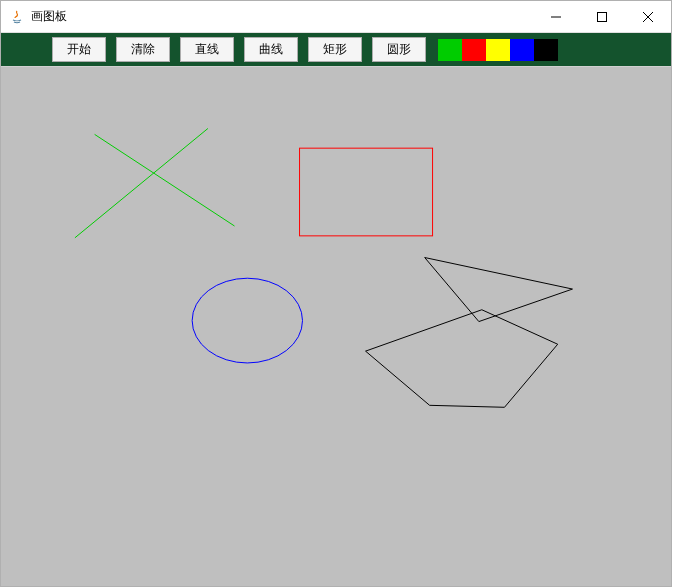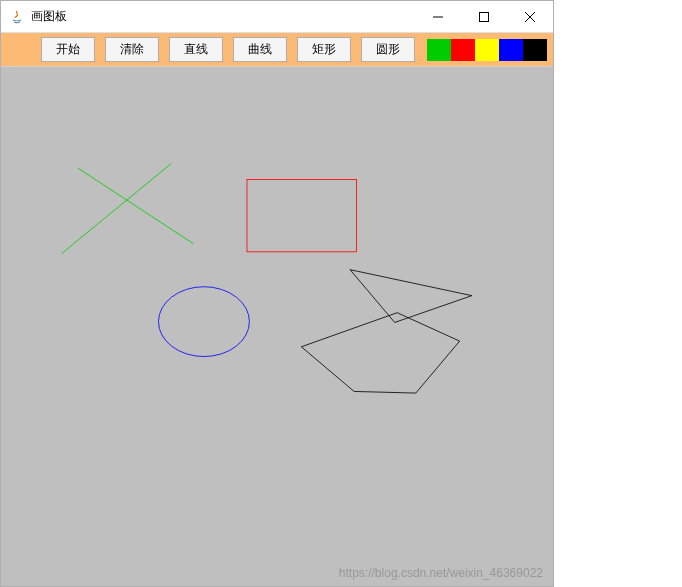--- a/index.html
+++ b/index.html
@@ -4,21 +4,21 @@
   <style>
     * { margin: 0; padding: 0; box-sizing: border-box; }
     body {
       font-family: "Microsoft YaHei", sans-serif;
       background: #fff;
       width: 682px;
       height: 587px;
       overflow: hidden;
     }
     .window {
-      width: 554px;
+      width: 672px;
       height: 587px;
       border: 1px solid #b0b0b0;
       background: #fff;
       display: flex;
       flex-direction: column;
     }
     .titlebar {
       height: 32px;
       background: #fff;
       display: flex;
@@ -46,24 +46,24 @@
       display: flex;
       align-items: center;
       justify-content: center;
       background: transparent;
       border: none;
       font-size: 13px;
       color: #000;
     }
     .toolbar {
       height: 34px;
-      background: #fdba74;
+      background: #14532d;
       display: flex;
       align-items: center;
-      padding: 4px 40px;
+      padding: 4px 51px;
       gap: 10px;
       border-bottom: 1px solid #d0d0d0;
     }
     .tool-btn {
       background: #f5f5f5;
       border: 1px solid #adadad;
       padding: 3px 14px;
       font-size: 12px;
       font-family: inherit;
       cursor: pointer;
@@ -151,15 +151,14 @@
 
   <div class="canvas-area">
     <svg class="canvas-svg" viewBox="0 0 680 520">
       <line x1="95" y1="65" x2="237" y2="158" stroke="#00cc00" stroke-width="1"></line>
       <line x1="75" y1="170" x2="210" y2="59" stroke="#00cc00" stroke-width="1"></line>
       <rect x="303" y="79" width="135" height="89" fill="none" stroke="#ff0000" stroke-width="1"></rect>
       <ellipse cx="250" cy="254" rx="56" ry="43" fill="none" stroke="#0000ff" stroke-width="1"></ellipse>
       <polygon points="430,190 580,222 485,255" fill="none" stroke="#000" stroke-width="1"></polygon>
       <polygon points="370,285 488,243 565,278 511,342 435,340" fill="none" stroke="#000" stroke-width="1"></polygon>
     </svg>
-    <div class="watermark">https://blog.csdn.net/weixin_46369022</div>
   </div>
 </div>
 
 </body></html>

